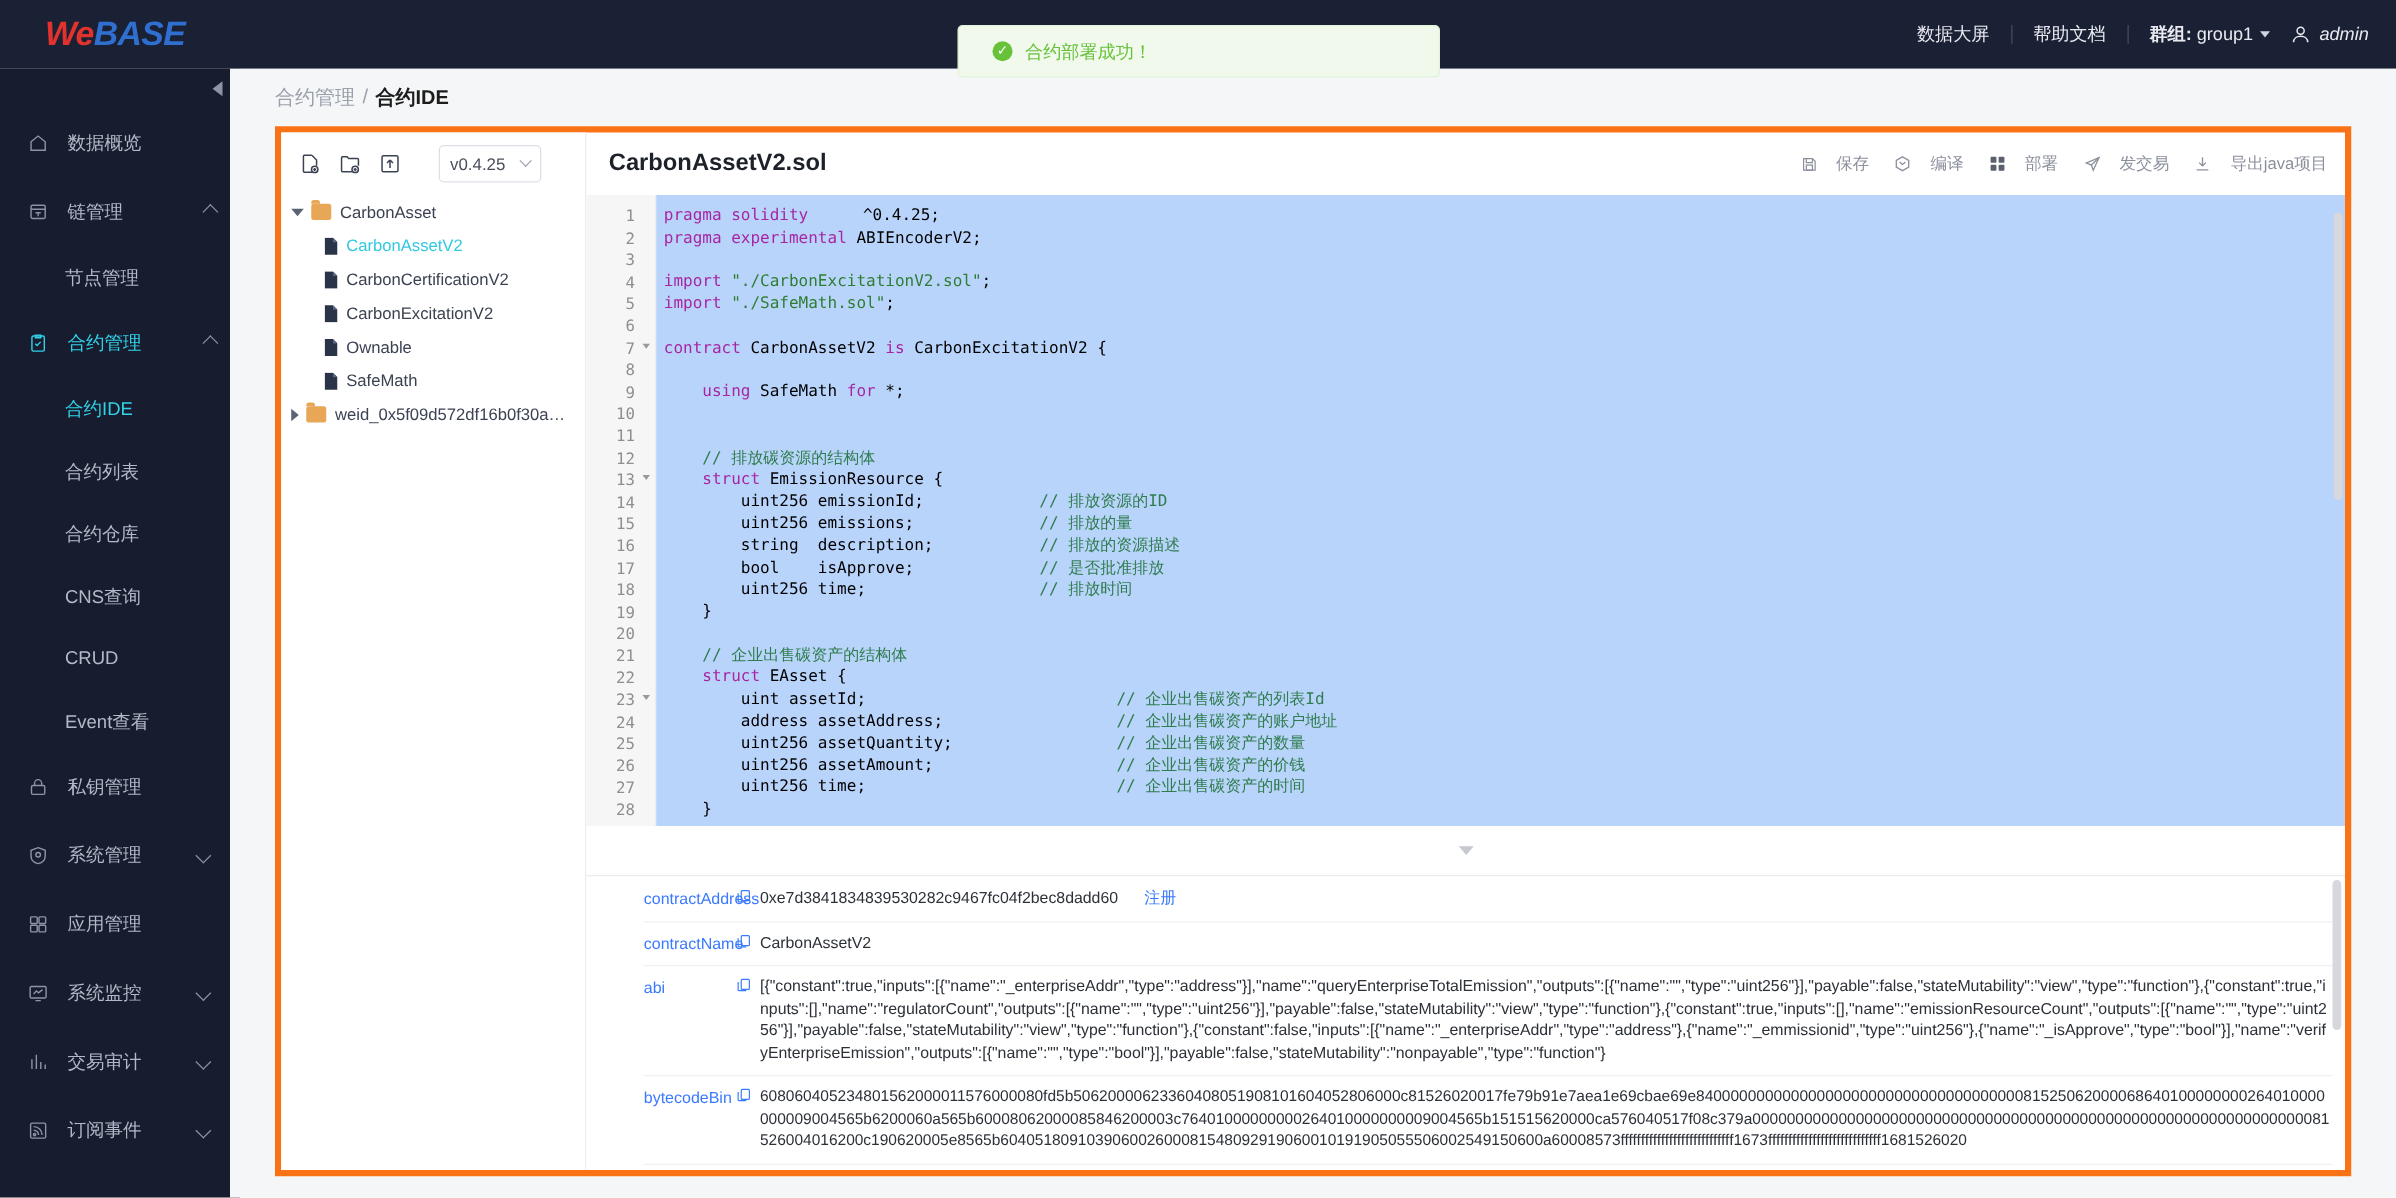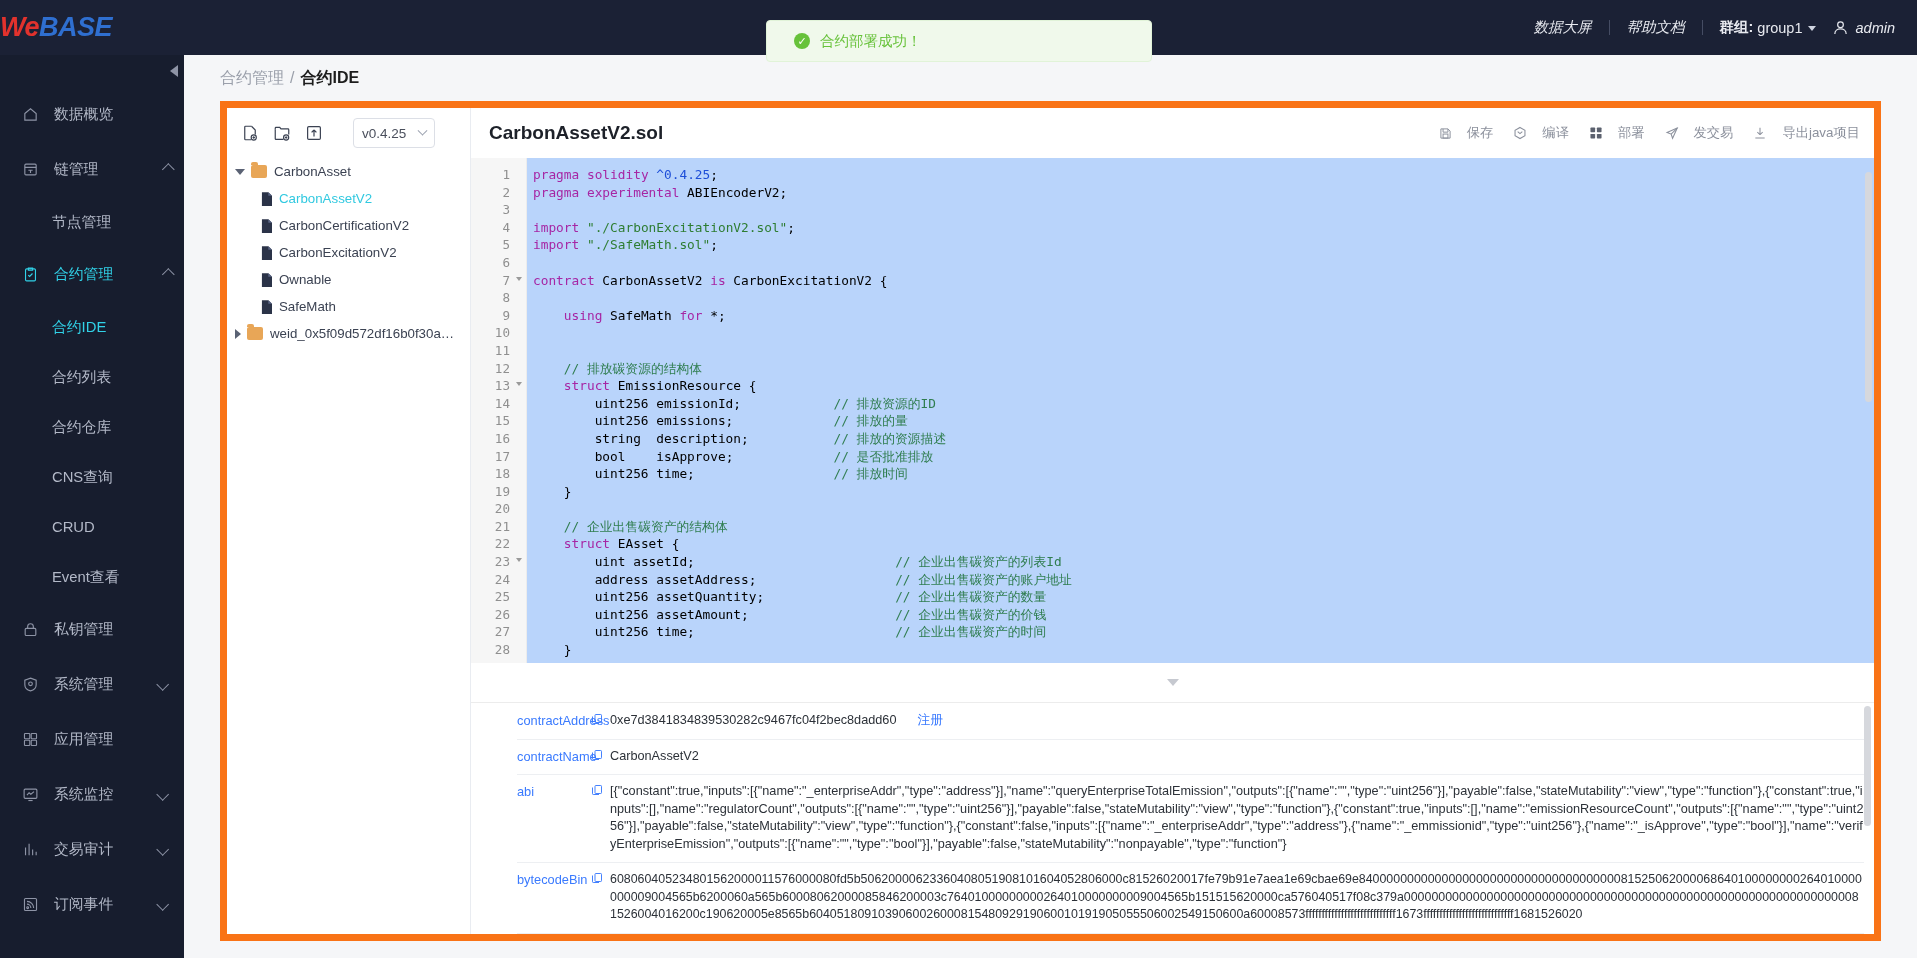--- a/index.html
+++ b/index.html
@@ -8,30 +8,30 @@
     font-family: "Liberation Sans", "DejaVu Sans", sans-serif;
     background: #f5f6f8; overflow: hidden;
   }
   
   #topbar {
     position: absolute; top: 0; left: 0; width: 1917px; height: 55px;
     background: #1b2135; display: flex; align-items: center;
   }
   #logo {
     width: 184px; height: 55px; display: flex; align-items: center;
-    font-size: 27px; font-weight: bold;
+    justify-content: center; font-size: 27px; font-weight: bold;
     font-style: italic; letter-spacing: -.5px;
   }
   #logo .we { color: #e2322d; }
   #logo .base { color: #2f6fd0; }
   #topright {
     margin-left: auto; display: flex; align-items: center;
     height: 55px; padding-right: 22px; color: #e8eaf0; font-size: 14.5px;
   }
-  #topright .tr-item { padding: 0 17px; cursor: pointer; white-space: nowrap; font-style: italic; }
+  #topright .tr-item { padding: 0 17px; cursor: pointer; white-space: nowrap; }
   #topright .tr-sep { width: 1px; height: 15px; background: #454c63; }
   #topright .grp { padding-left: 17px; padding-right: 4px; font-weight: bold; }
   #topright .grpval { font-weight: normal; }
   .caret-d {
     display:inline-block; width:0;height:0;margin-left:5px;
     border-left:4.5px solid transparent;border-right:4.5px solid transparent;
     border-top:5px solid #cfd4e0; vertical-align: middle;
   }
   #topright .user { display:flex; align-items:center; gap:7px; padding-left:16px; }
   #topright .user-name { font-style: italic; }
@@ -85,21 +85,21 @@
   }
   #crumb {
     height: 46px; display: flex; align-items: center; padding-left: 36px;
     font-size: 16px; color: #9ba0ab;
   }
   #crumb .sep { margin: 0 6px; }
   #crumb .cur { color: #1d1d1d; font-weight: bold; }
 
   #panel {
     position: absolute; top: 46px; left: 36px; width: 1661px; height: 840px;
-    background: #fff; border: 7px solid #f97316;
+    background: #fff; border: 5px solid #f97316;
   }
 
   
   #tree {
     position: absolute; top: 0; left: 0; width: 244px; height: 100%;
     border-right: 1px solid #e9ecf1; background: #fff;
   }
   #treebar { height: 50px; display: flex; align-items: center; padding-left: 14px; gap: 14px; }
   .tbtn { cursor: pointer; display: flex; }
   #verbox {
@@ -154,21 +154,21 @@
       border-top:4px solid #9a9a9a; }
   #codearea {
     flex: 1; position: relative; background: #b9d4fb; padding-top: 8px;
     font-family: "DejaVu Sans Mono", "Liberation Mono", monospace;
     font-size: 12.8px; overflow: hidden;
   }
   #codearea .cl { height: 17.6px; line-height: 17.6px; padding-left: 6px; white-space: pre; }
   .kw  { color: #a626a4; }
   .typ { color: #000000; }
   .str { color: #2e7d32; }
-  .num { color: #1d4ed8; }
+  .num { color: #000000; margin-left: 36px; }
   .cmt { color: #2f7d4f; }
 
   #codescroll {
     position: absolute; top: 14px; right: 2px; width: 7px; height: 230px;
     background: #d6d8dd; border-radius: 4px;
   }
 
   #divider {
     position: absolute; top: 555px; left: 0; right: 0; height: 40px;
     background: #fff; border-bottom: 1px solid #ececec;

